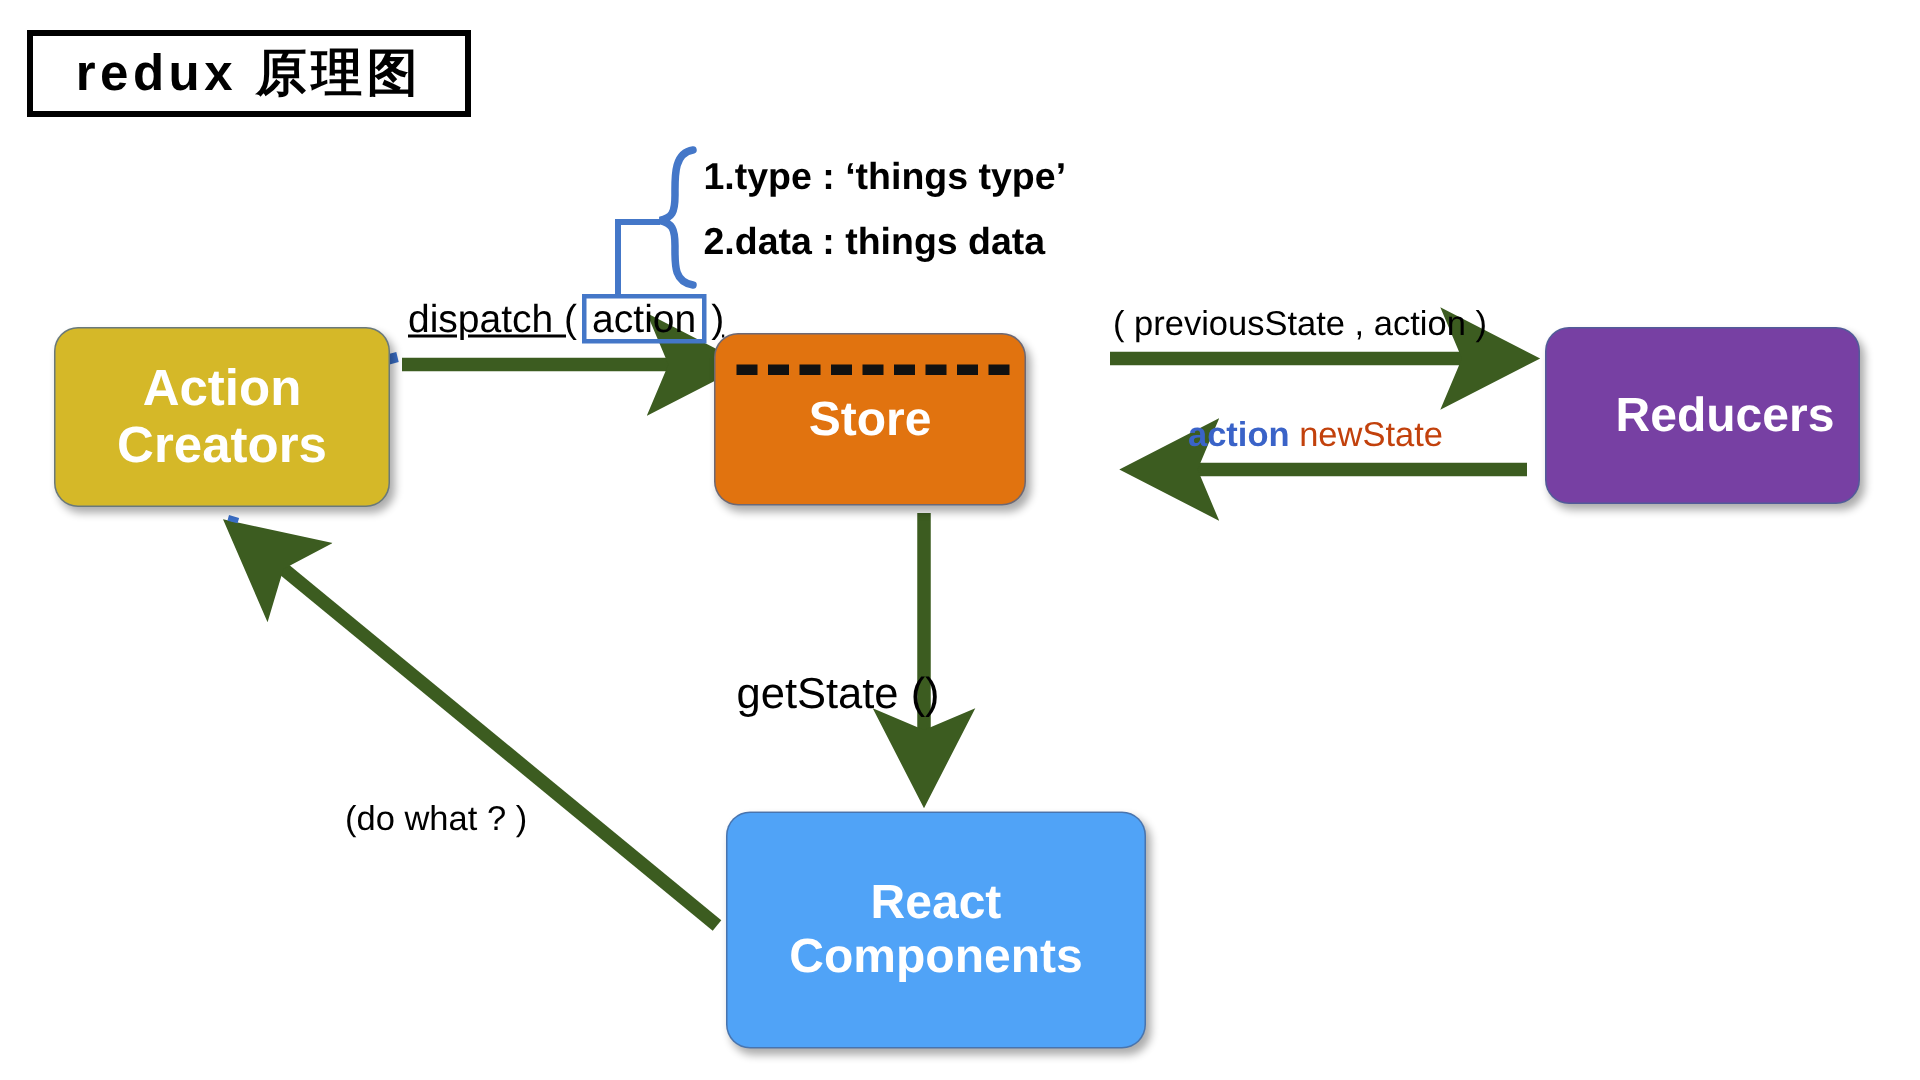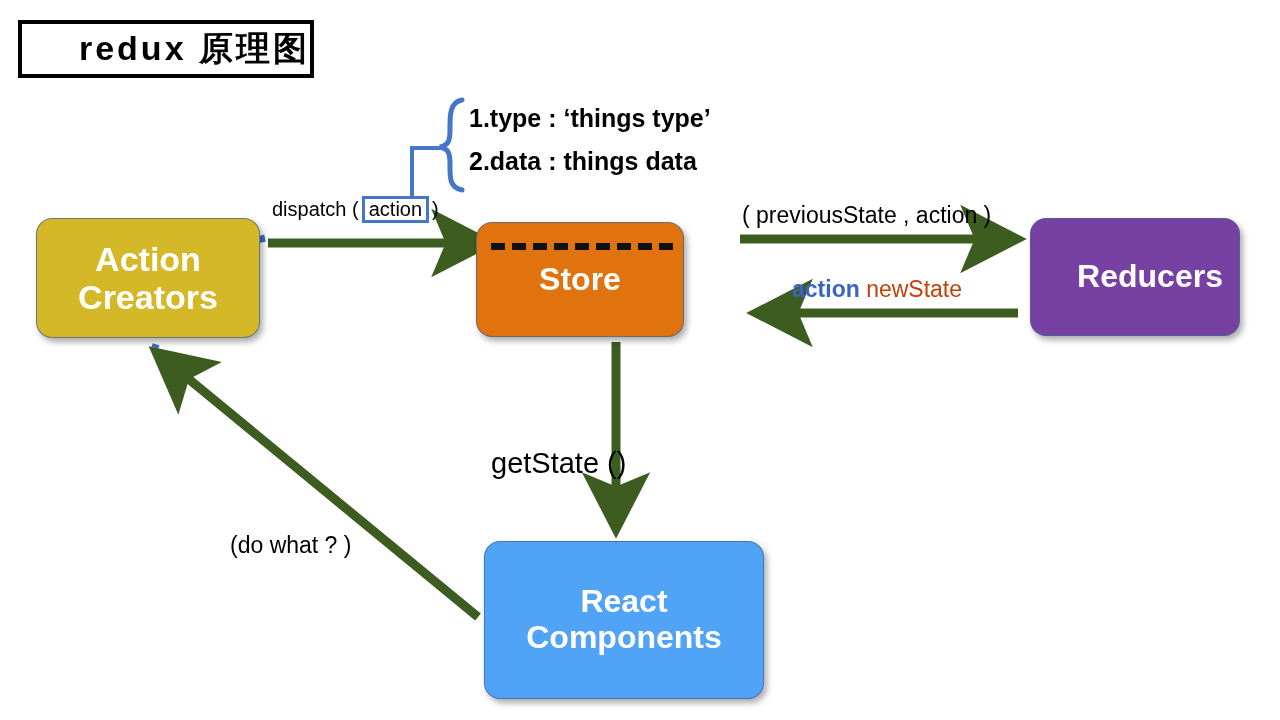--- a/index.html
+++ b/index.html
@@ -20,21 +20,21 @@
   .title-box {
     position: absolute;
     left: 18px;
     top: 20px;
     width: 296px;
     height: 58px;
     border: 4px solid #000000;
     box-sizing: border-box;
     display: flex;
     align-items: center;
-    justify-content: flex-end;
+    justify-content: center;
   }
   .title-text {
     font-size: 34px;
     font-weight: bold;
     color: #000000;
     letter-spacing: 3px;
     white-space: nowrap;
   }
 
   
@@ -91,21 +91,21 @@
     pointer-events: none;
   }
 
   
   .label {
     position: absolute;
     color: #000000;
     font-size: 22px;
     white-space: nowrap;
   }
-  #label-dispatch { left: 272px; top: 196px; font-size: 20px; }
+  #label-dispatch { left: 272px; top: 196px; font-size: 26px; text-decoration: underline; }
   #label-dispatch .action-chip {
     display: inline-block;
     border: 3px solid #4477C8;
     padding: 0px 4px;
     margin: 0 3px;
     line-height: 1.05;
   }
   #label-prevstate { left: 742px; top: 202px; font-size: 23px; }
   #label-returnstate { left: 792px; top: 276px; font-size: 23px; }
   #label-returnstate .kw { color: #3A63C8; font-weight: bold; }

